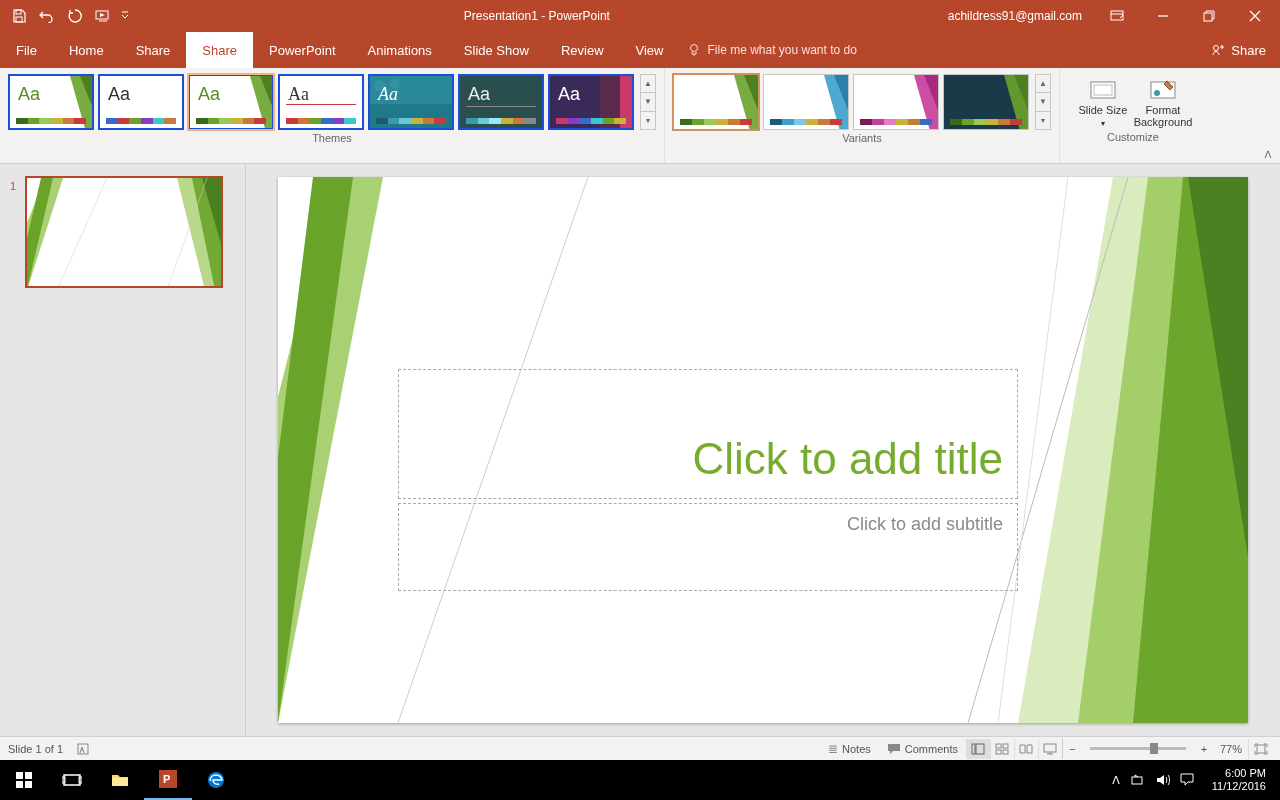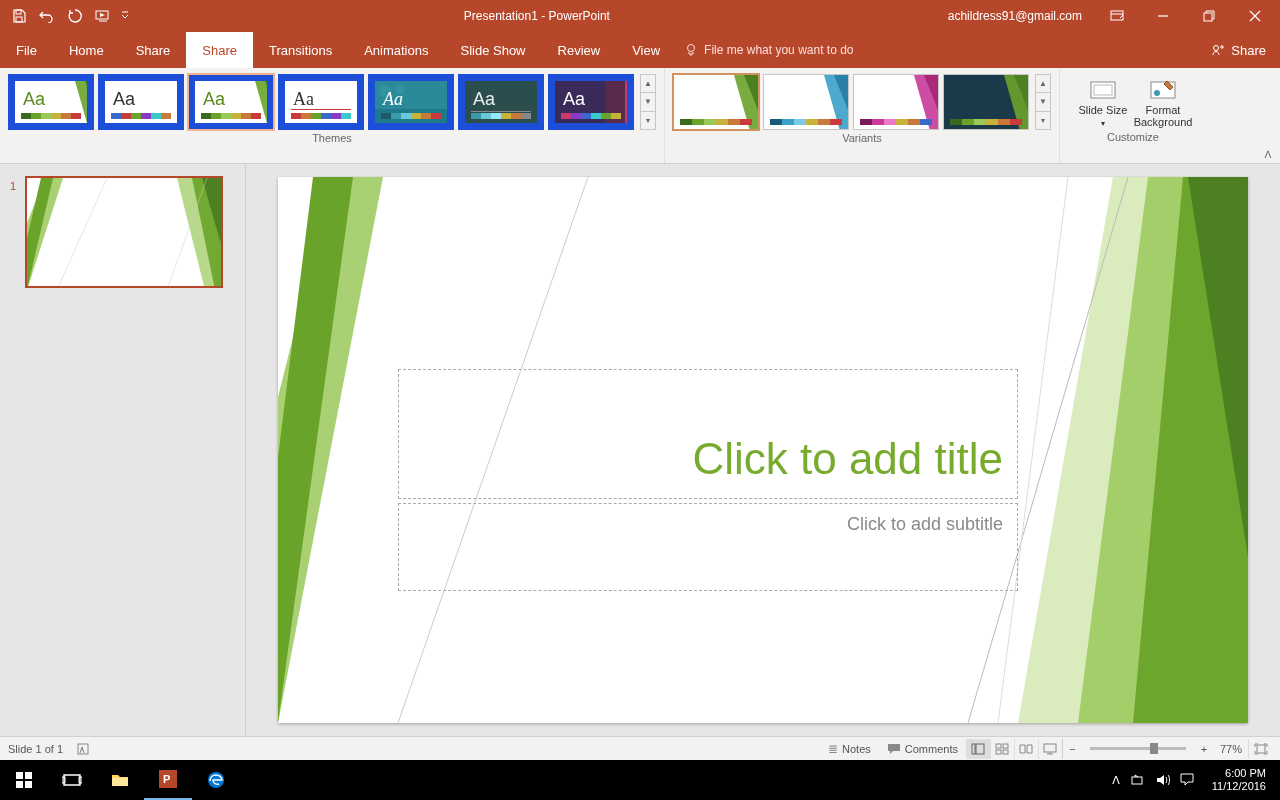--- a/index.html
+++ b/index.html
@@ -22,21 +22,21 @@
   .tab.active { background: #fff; color: #b7472a; }
   .tellme { display:flex; align-items:center; gap:6px; padding:0 8px; color:#fdd; font-size:12px;}
   .tabs-spacer { flex:1; }
   .share { display:flex; align-items:center; gap:6px; padding:0 14px; font-size:13px;}
 
   
   .ribbon { height: 96px; background: #f3f2f1; border-bottom:1px solid #d0d0d0; display:flex; position:relative; }
   .group { display:flex; flex-direction:column; border-right:1px solid #e1dfdd; padding: 6px 8px 0 8px; }
   .group-label { text-align:center; font-size:11px; color:#666; padding: 2px 0 4px 0;}
   .themes-gallery { display:flex; gap:4px; align-items:flex-start;}
-  .theme-thumb { width: 86px; height: 56px; border:7px solid #1d4ed8; background:#fff; position:relative; overflow:hidden;}
+  .theme-thumb { width: 86px; height: 56px; border:2px solid #1d4ed8; background:#fff; position:relative; overflow:hidden;}
   .theme-thumb.sel { outline:2px solid #f3b28a; outline-offset:-1px;}
   .theme-aa { position:absolute; top:8px; left:8px; font-size:18px; font-weight:400;}
   .theme-bar { position:absolute; bottom:4px; left:6px; right:6px; height:6px; display:flex;}
   .theme-bar span{flex:1;}
   .gal-scroll{ width:16px; height:56px; display:flex; flex-direction:column; border:1px solid #c8c6c4; margin-left:2px;}
   .gal-scroll div{flex:1; display:flex; align-items:center; justify-content:center; font-size:8px; color:#666; border-bottom:1px solid #c8c6c4;}
   .gal-scroll div:last-child{border-bottom:none;}
   .variant-thumb{ width:86px; height:56px; border:1px solid #c8c6c4; background:#fff; position:relative; overflow:hidden;}
   .variant-thumb.sel{outline:2px solid #d29260; outline-offset:-1px;}
   .customize{ display:flex; gap:6px; padding: 4px 8px 0 8px;}
@@ -138,21 +138,21 @@
           </svg>
       </div>
     </div>
   </div>
 
   <div class="tabsrow">
     <div class="tab file">File</div>
     <div class="tab">Home</div>
     <div class="tab">Share</div>
     <div class="tab active">Share</div>
-    <div class="tab">Transitions</div>
+    <div class="tab">PowerPoint</div>
     <div class="tab">Animations</div>
     <div class="tab">Slide Show</div>
     <div class="tab">Review</div>
     <div class="tab">View</div>
     <div class="tellme">
       <svg width="14" height="14" viewBox="0 0 14 14">
           <circle cx="7" cy="5" r="3.5" fill="none" stroke="#fdd"></circle>
           <path d="M5 9v2h4V9M6 12h2" stroke="#fdd" fill="none"></path>
         </svg>
       <span>File me what you want to do</span>

